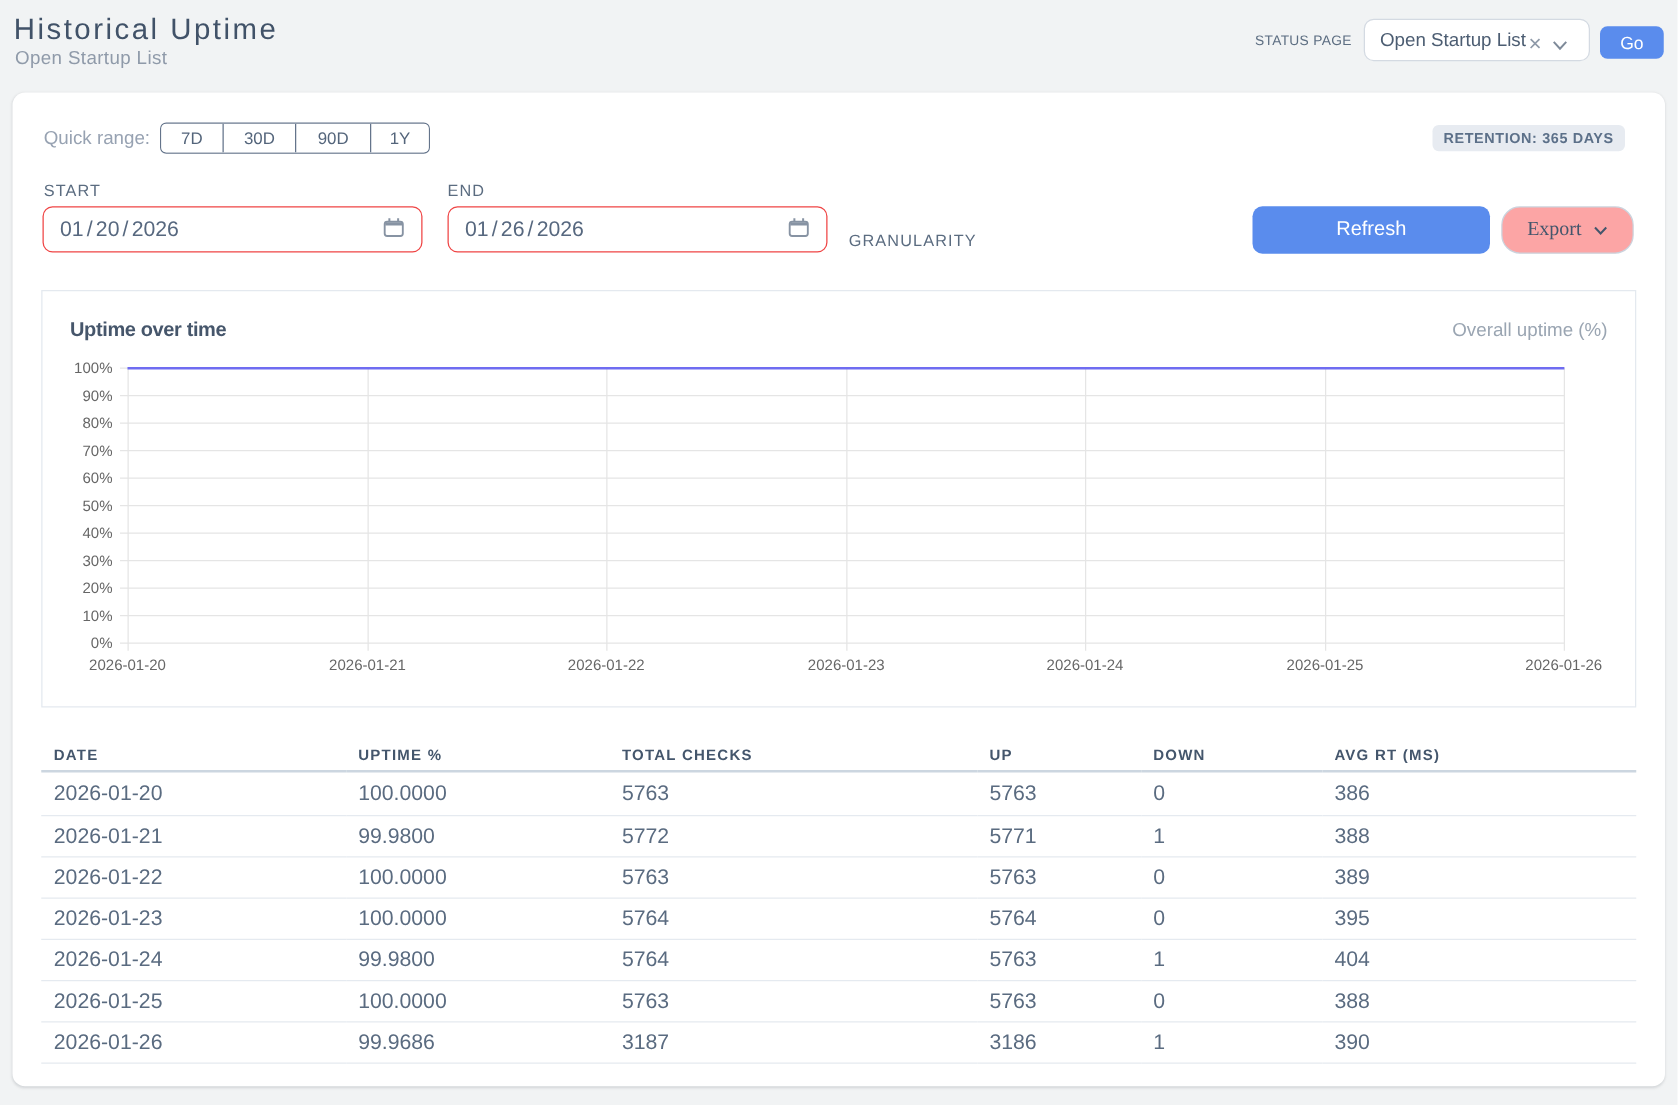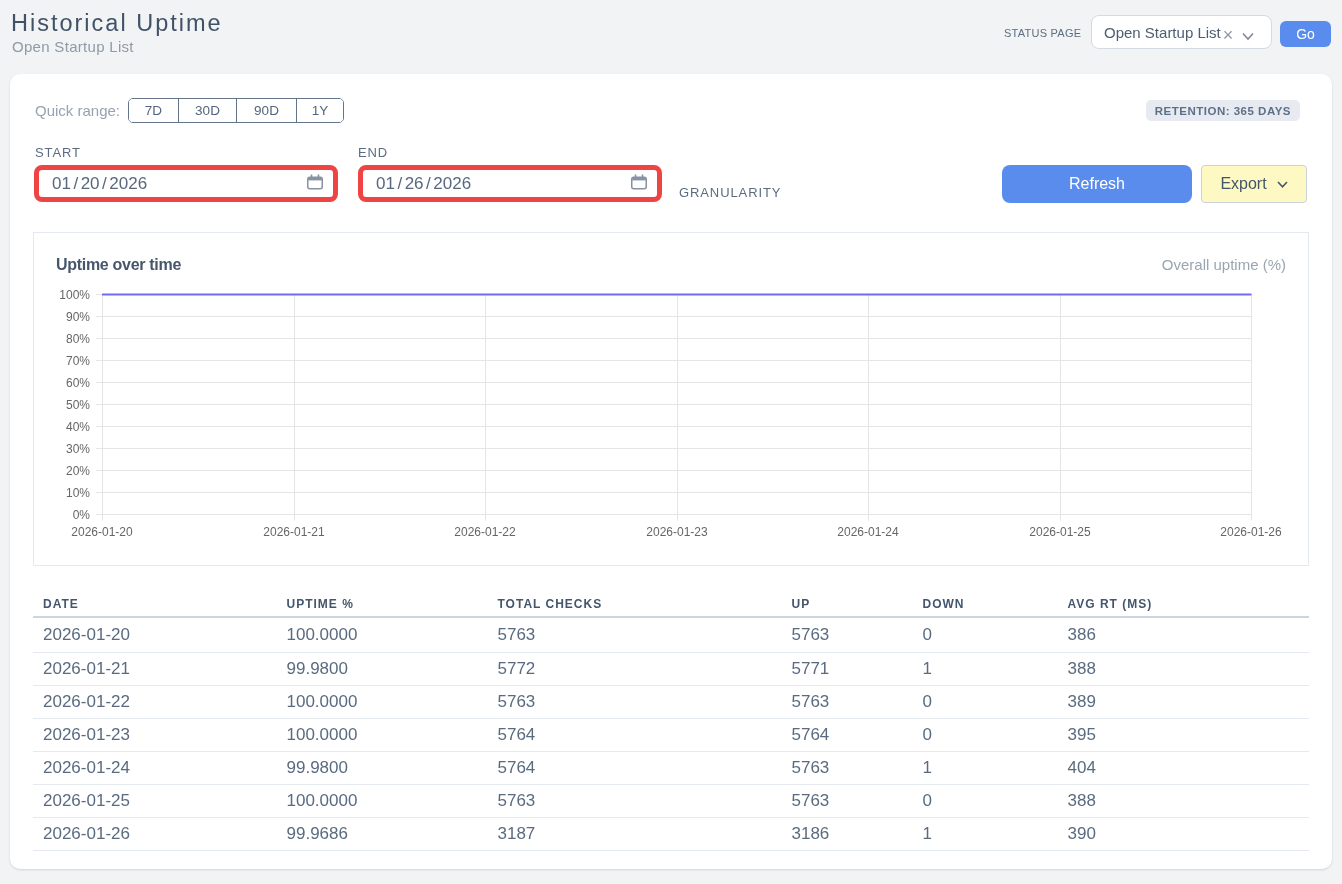--- a/index.html
+++ b/index.html
@@ -23,29 +23,29 @@
   .qr-group { left:118px; top:24px; height:25px; display:flex; border:1px solid #64748b; border-radius:5px; overflow:hidden; background:#fff; }
   .qr-group button { border:none; background:#fff; font-family:inherit; font-size:13.5px; color:#54657b; height:100%; }
   .qr-group button + button { border-left:1px solid #64748b; }
   .qr-b1{width:49px;} .qr-b2{width:58px;} .qr-b3{width:60px;} .qr-b4{width:47px;}
 
   .badge { right:32px; top:26px; height:21px; background:#e7ebf1; border-radius:5px; font-size:11.5px; font-weight:700; letter-spacing:0.5px; color:#5c7089; display:flex; align-items:center; padding:0 9px; }
 
   .flabel { top:71px; font-size:13px; color:#5b6c80; letter-spacing:0.9px; }
   .fl-start{left:25px;} .fl-end{left:348px;} .fl-gran{left:669px;margin-top:40px;}
 
-  .inp { top:91px; height:37px; border:5px solid #ef4444; border-radius:8px; background:#fff; font-size:17px; color:#51627a; font-family:inherit; }
+  .inp { top:91px; height:37px; border:1px solid #ef4444; border-radius:8px; background:#fff; font-size:17px; color:#51627a; font-family:inherit; }
   .inp-start{ left:24px; width:304px; }
   .inp-end{ left:348px; width:304px; }
   .date { display:flex; align-items:center; padding:0 10px 0 13px; font-size:17px; color:#57687f; }
   .date .sl { margin:0 2.5px; }
   .gran { left:669px; width:306px; display:flex; align-items:center; padding:0 16px; }
   .gran .txt { font-size:16px; color:#4c5d72; }
   .btn-refresh { left:992px; top:91px; width:190px; height:38px; background:#5a8ced; border:none; border-radius:8px; color:#fff; font-size:16px; font-family:inherit; }
-  .btn-export { left:1191px; top:91px; width:106px; height:38px; background:#fef9c3; border:1px solid #cbd3dd; border-radius:4px; color:#44566c; font-size:16px; font-family:Liberation Sans, sans-serif; display:flex; align-items:center; justify-content:center; gap:10px; }
+  .btn-export { left:1191px; top:91px; width:106px; height:38px; background:#fca5a5; border:1px solid #cbd3dd; border-radius:15px; color:#44566c; font-size:16px; font-family:Liberation Serif, serif; display:flex; align-items:center; justify-content:center; gap:10px; }
 
   
   .chart-card { left:23px; top:158px; width:1276px; height:334px; border:1px solid #e4e9ef; border-radius:0; background:#fff; }
   .chart-title { left:22px; top:23px; font-size:16px; font-weight:700; color:#46566b; letter-spacing:-0.3px; }
   .chart-rlabel { right:22px; top:23px; font-size:15px; color:#9aa5b2; }
 
   
   table.data { position:absolute; left:23px; top:517px; width:1276px; border-collapse:collapse; table-layout:fixed; }
   table.data th { text-align:left; font-size:12px; font-weight:700; letter-spacing:1px; color:#44566c; padding:0 0 0 10px; height:26px; vertical-align:middle; border-bottom:2px solid #ccd6e0; }
   table.data tbody tr:first-child td { height:35px; }

